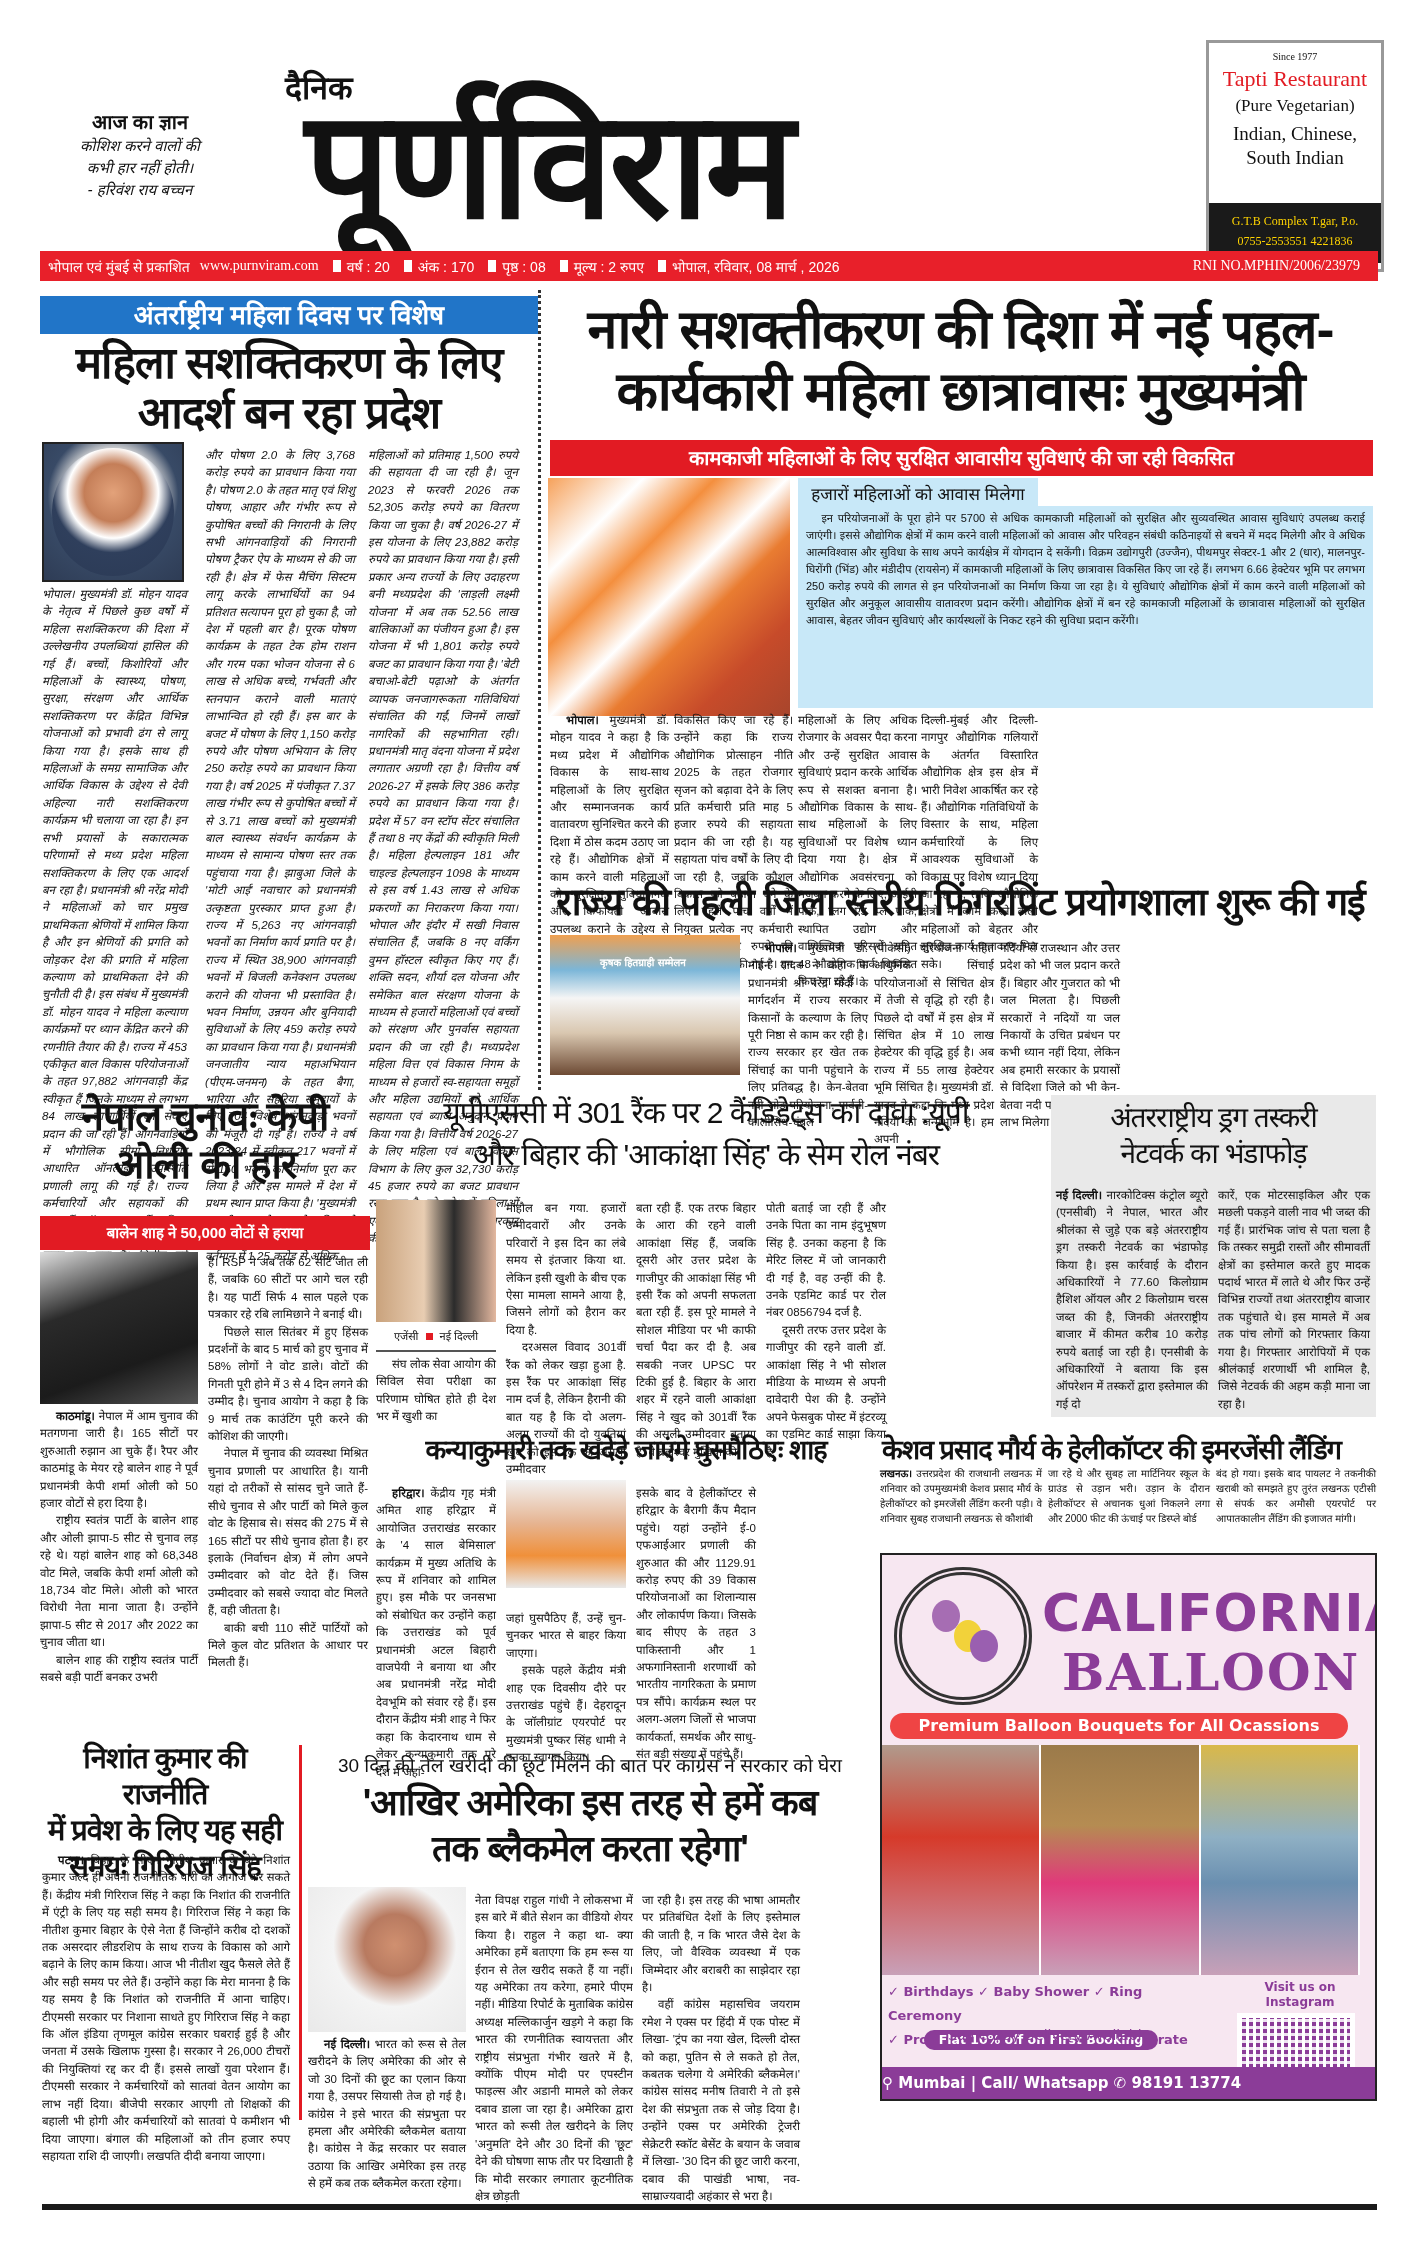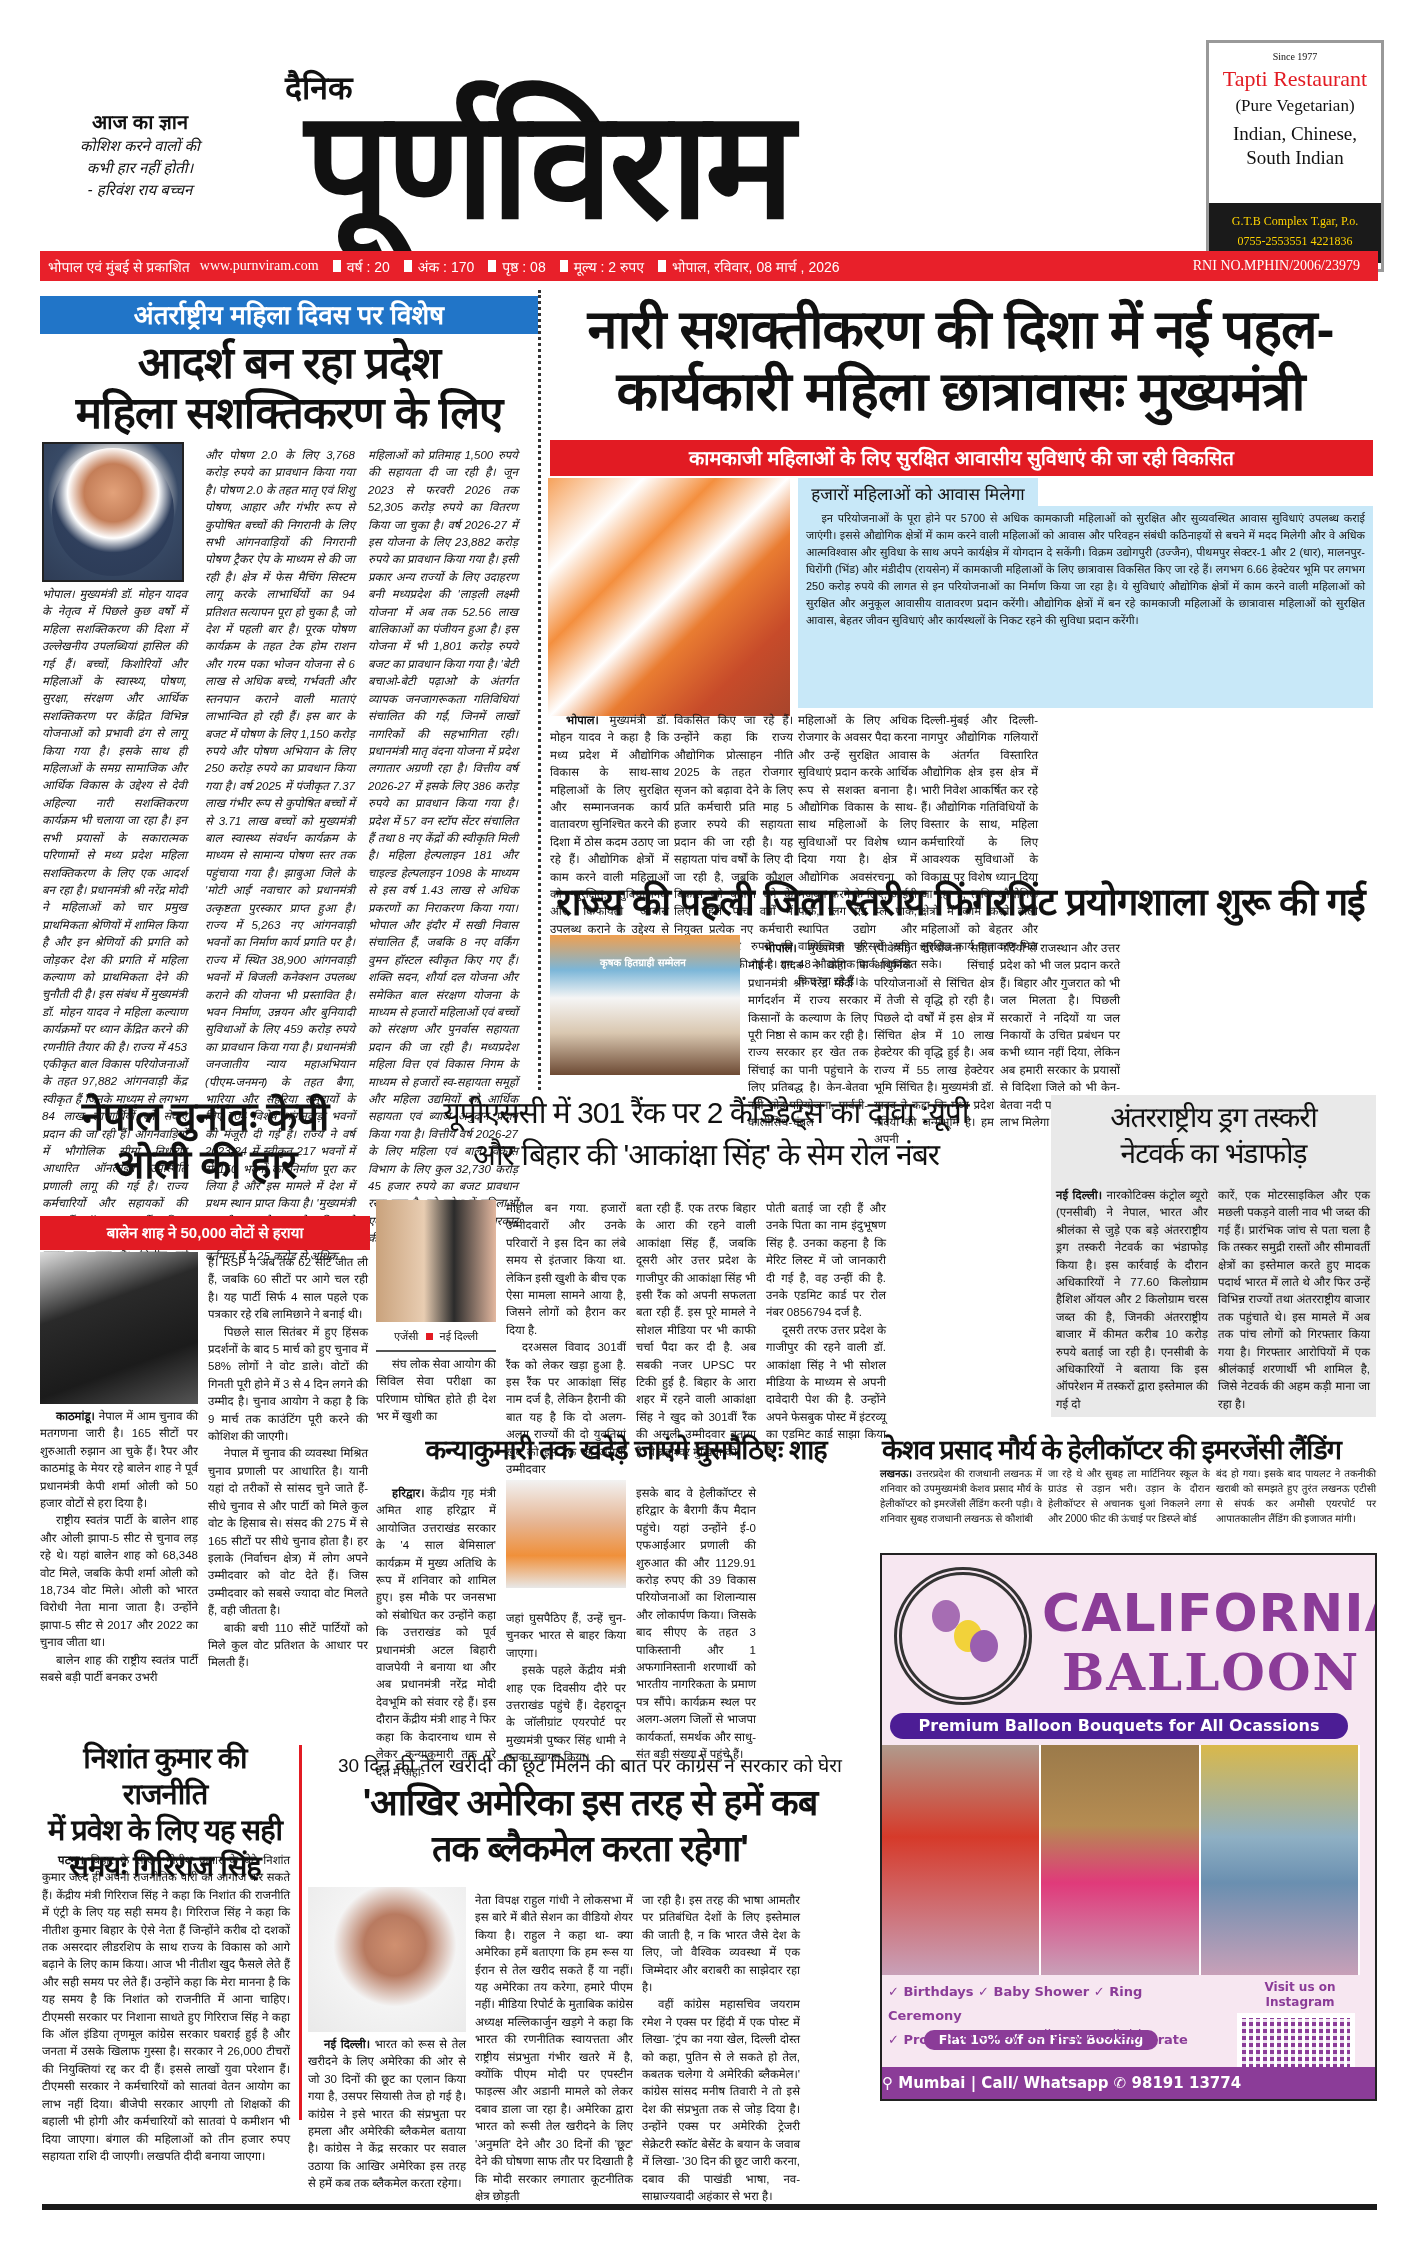--- a/index.html
+++ b/index.html
@@ -38,21 +38,21 @@
   .ph-portrait { background: radial-gradient(circle at 50% 38%,#e2a27b 0%,#c9845e 25%,#d9d9d9 42%,#384a66 60%,#2e3c55 100%); }
   .ph-nepal { background: linear-gradient(160deg,#dedede 0%,#2a2a2a 35%,#1b1b1b 70%,#555 100%); }
   .ph-upsc { background: linear-gradient(90deg,#c9a27c 0%,#e8cdb2 40%,#2b2b2b 65%,#e3b8a0 100%); }
   .ph-shah { background: linear-gradient(180deg,#f2f2f2 0%,#e6b491 40%,#f0903a 70%,#e8e8e8 100%); }
   .ph-kharge { background: radial-gradient(circle at 55% 40%,#d09070 0%,#b87a60 25%,#f4f4f4 50%,#e9e9e9 100%); }
   
   .ad-cal { left: 880px; top: 1553px; width: 497px; height: 548px; border: 2px solid #222; background: #f7e7f1; overflow: hidden; font-family: "DejaVu Sans", sans-serif; }
   .cal-title1 { position: absolute; left: 160px; top: 28px; font-size: 52px; font-weight: bold; color: #8b3c98; letter-spacing: 1px; }
   .cal-title2 { position: absolute; left: 180px; top: 88px; font-size: 50px; font-weight: bold; color: #8b3c98; font-family: "DejaVu Serif", serif; letter-spacing: 2px; }
   .cal-ring { position: absolute; left: 12px; top: 12px; width: 138px; height: 138px; border-radius: 50%; border: 8px double #333; }
-  .cal-pill { position: absolute; left: 8px; top: 158px; width: 458px; height: 26px; border-radius: 13px; background: #4c1d95; color: #fff; font-size: 16px; font-weight: bold; text-align: center; line-height: 26px; }
+  .cal-pill { position: absolute; left: 8px; top: 158px; width: 458px; height: 26px; border-radius: 13px; background: #ef4444; color: #fff; font-size: 16px; font-weight: bold; text-align: center; line-height: 26px; }
   .cal-photos { position: absolute; left: 0; top: 190px; width: 478px; height: 230px; display: flex; }
   .cal-photos div { flex: 1; border-right: 2px solid #fff; }
   .cal-services { position: absolute; left: 6px; top: 425px; width: 330px; color: #8b3c98; font-weight: bold; font-size: 13px; line-height: 24px; }
   .cal-offer { position: absolute; left: 42px; top: 475px; width: 234px; height: 20px; background: #8b3c98; color: #fff; border-radius: 10px; text-align: center; font-size: 12.5px; font-weight: bold; line-height: 20px; }
   .cal-sameday { position: absolute; left: 66px; top: 472px; color: #8b3c98; font-weight: normal; font-size: 14px; }
   .qr { position: absolute; background: repeating-linear-gradient(90deg,#8b3c98 0 4px,#fff 4px 7px), #fff; border: 5px solid #fff; }
   .qr::after { content:""; position:absolute; inset:0; background: repeating-linear-gradient(0deg,rgba(255,255,255,0.85) 0 3px,transparent 3px 7px); }
   .cal-insta { position: absolute; left: 358px; top: 425px; width: 120px; color: #8b3c98; font-weight: bold; font-size: 12px; text-align: center; line-height: 15px; }
   .cal-cat-name { position: absolute; left: 132px; top: 520px; color: #8b3c98; font-weight: bold; font-size: 11px; }
   .cal-cat-pill { position: absolute; left: 96px; top: 533px; width: 194px; height: 16px; border-radius: 8px; background: #8b3c98; color: #fff; font-size: 11px; font-weight: bold; text-align: center; line-height: 16px; }
@@ -99,22 +99,22 @@
   <i class="sq"></i>
     <span>मूल्य : 2 रुपए</span>
   <i class="sq"></i>
     <span>भोपाल, रविवार, 08 मार्च , 2026</span>
   <span style="flex:1"></span>
   <span style="font-family:'Liberation Serif',serif;">RNI NO.MPHIN/2006/23979</span>
 </div>
 
 <div class="abs blue-kicker">अंतर्राष्ट्रीय महिला दिवस पर विशेष</div>
 <div class="abs hl" style="left:40px;top:338px;width:498px;font-size:44px;line-height:50px;">
+  <div>महिला सशक्तिकरण के लिए</div>
   <div>आदर्श बन रहा प्रदेश</div>
-  <div>महिला सशक्तिकरण के लिए</div>
 </div>
 <div class="photo ph-portrait" style="left:42px;top:442px;width:142px;height:140px;border:2px solid #222;">
   <div style="position:absolute;left:8px;top:4px;width:122px;height:128px;border-radius:50%;background:radial-gradient(circle at 50% 35%,#e3a27a 0%,#c47e58 28%,#ffffff 44%,#2f3f5c 58%,#2b3a55 100%);"></div>
 </div>
 <div class="col txt it" style="left:42px;top:586px;width:145px;">
   <span>भोपाल। मुख्यमंत्री डॉ. मोहन यादव के नेतृत्व में पिछले कुछ वर्षों में महिला सशक्तिकरण की दिशा में उल्लेखनीय उपलब्धियां हासिल की गई हैं। बच्चों, किशोरियों और महिलाओं के स्वास्थ्य, पोषण, सुरक्षा, संरक्षण और आर्थिक सशक्तिकरण पर केंद्रित विभिन्न योजनाओं को प्रभावी ढंग से लागू किया गया है। इसके साथ ही महिलाओं के समग्र सामाजिक और आर्थिक विकास के उद्देश्य से देवी अहिल्या नारी सशक्तिकरण कार्यक्रम भी चलाया जा रहा है। इन सभी प्रयासों के सकारात्मक परिणामों से मध्य प्रदेश महिला सशक्तिकरण के लिए एक आदर्श बन रहा है। प्रधानमंत्री श्री नरेंद्र मोदी ने महिलाओं को चार प्रमुख प्राथमिकता श्रेणियों में शामिल किया है और इन श्रेणियों की प्रगति को जोड़कर देश की प्रगति में महिला कल्याण को प्राथमिकता देने की चुनौती दी है। इस संबंध में मुख्यमंत्री डॉ. मोहन यादव ने महिला कल्याण कार्यक्रमों पर ध्यान केंद्रित करने की रणनीति तैयार की है। राज्य में 453 एकीकृत बाल विकास परियोजनाओं के तहत 97,882 आंगनवाड़ी केंद्र स्वीकृत हैं जिनके माध्यम से लगभग 84 लाख लाभार्थियों को सेवाएं प्रदान की जा रही हैं। आंगनवाड़ियों में भौगोलिक सीमा निर्धारण आधारित ऑनलाइन उपस्थिति प्रणाली लागू की गई है। राज्य कर्मचारियों और सहायकों की पारदर्शी ऑनलाइन भर्ती प्रक्रिया शुरू करने वाला देश का पहला राज्य बन गया है। वित्तीय वर्ष 2026-27 में सक्षम आंगनवाड़ी</span>
 </div>
 <div class="col txt it" style="left:205px;top:447px;width:150px;">
   <span>और पोषण 2.0 के लिए 3,768 करोड़ रुपये का प्रावधान किया गया है। पोषण 2.0 के तहत मातृ एवं शिशु पोषण, आहार और गंभीर रूप से कुपोषित बच्चों की निगरानी के लिए सभी आंगनवाड़ियों की निगरानी पोषण ट्रैकर ऐप के माध्यम से की जा रही है। क्षेत्र में फेस मैचिंग सिस्टम लागू करके लाभार्थियों का 94 प्रतिशत सत्यापन पूरा हो चुका है, जो देश में पहली बार है। पूरक पोषण कार्यक्रम के तहत टेक होम राशन और गरम पका भोजन योजना से 6 लाख से अधिक बच्चे, गर्भवती और स्तनपान कराने वाली माताएं लाभान्वित हो रही हैं। इस बार के बजट में पोषण के लिए 1,150 करोड़ रुपये और पोषण अभियान के लिए 250 करोड़ रुपये का प्रावधान किया गया है। वर्ष 2025 में पंजीकृत 7.37 लाख गंभीर रूप से कुपोषित बच्चों में से 3.71 लाख बच्चों को मुख्यमंत्री बाल स्वास्थ्य संवर्धन कार्यक्रम के माध्यम से सामान्य पोषण स्तर तक पहुंचाया गया है। झाबुआ जिले के 'मोटी आई' नवाचार को प्रधानमंत्री उत्कृष्टता पुरस्कार प्राप्त हुआ है। राज्य में 5,263 नए आंगनवाड़ी भवनों का निर्माण कार्य प्रगति पर है। राज्य में स्थित 38,900 आंगनवाड़ी भवनों में बिजली कनेक्शन उपलब्ध कराने की योजना भी प्रस्तावित है। भवन निर्माण, उन्नयन और बुनियादी सुविधाओं के लिए 459 करोड़ रुपये का प्रावधान किया गया है। प्रधानमंत्री जनजातीय न्याय महाअभियान (पीएम-जनमन) के तहत बैगा, भारिया और सहरिया समुदायों के लिए 704 विशेष आंगनवाड़ी भवनों को मंजूरी दी गई है। राज्य ने वर्ष 2023-24 में स्वीकृत 217 भवनों में से 150 भवनों का निर्माण पूरा कर लिया है और इस मामले में देश में प्रथम स्थान प्राप्त किया है। 'मुख्यमंत्री लाड़ली बहना योजना' प्रदेश की सबसे बड़ी डीबीटी योजना बन चुकी है। वर्तमान में 1.25 करोड़ से अधिक</span>
 </div>

